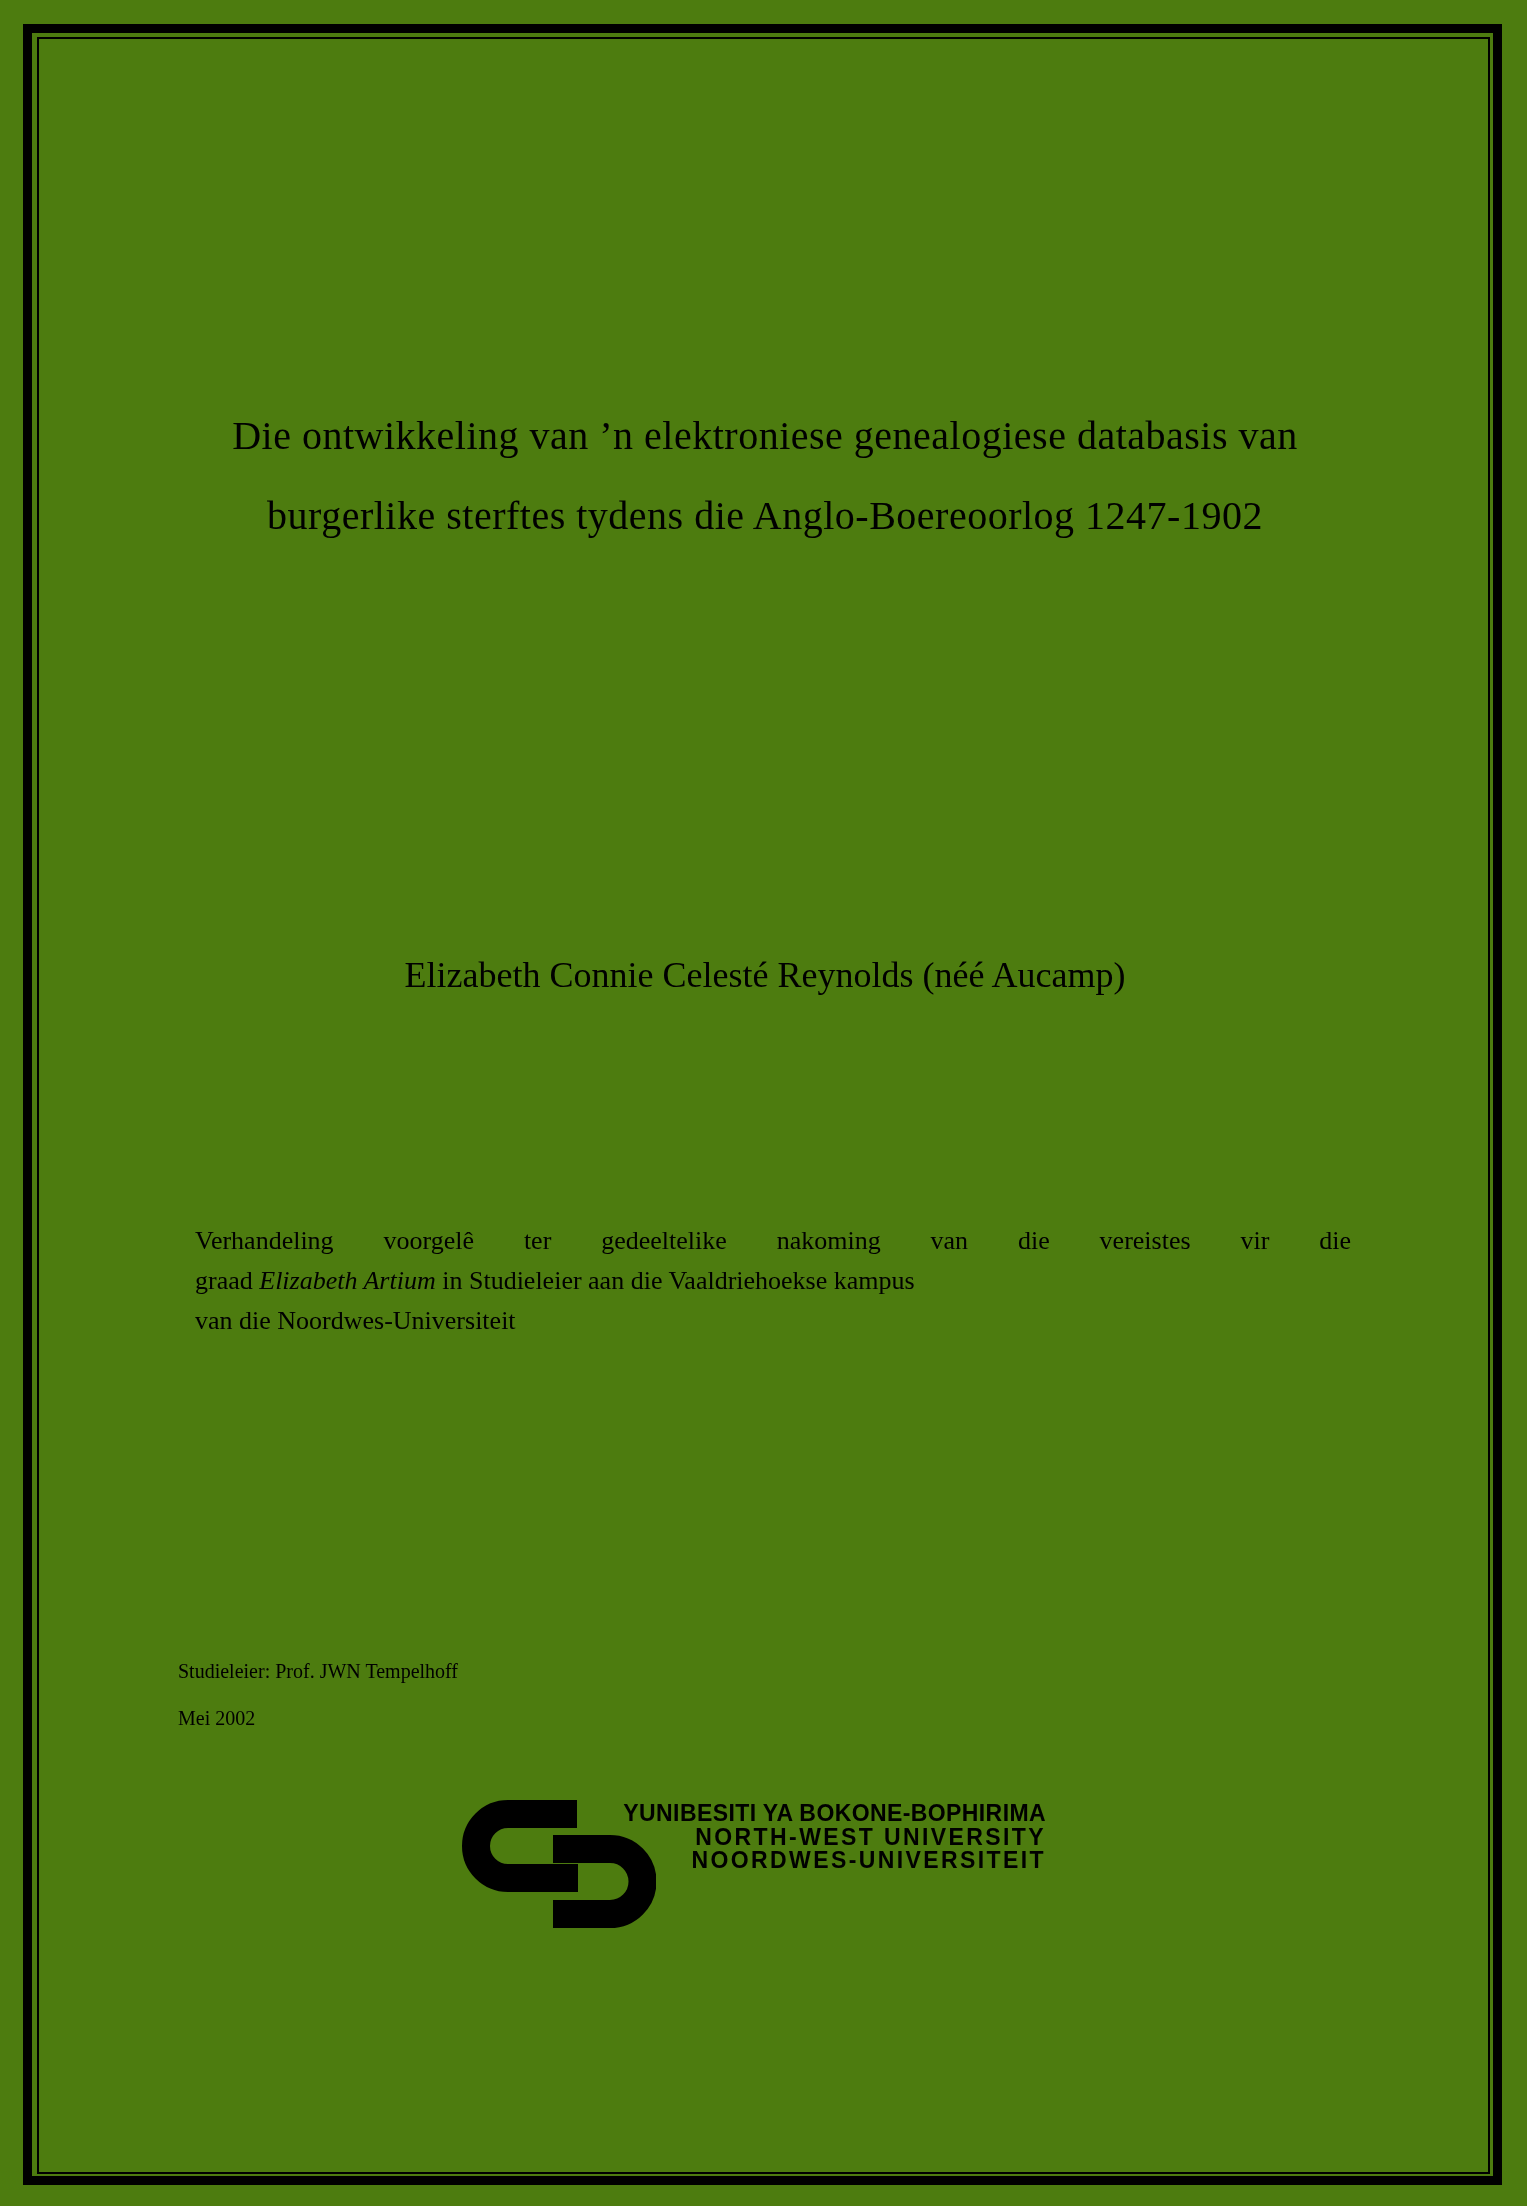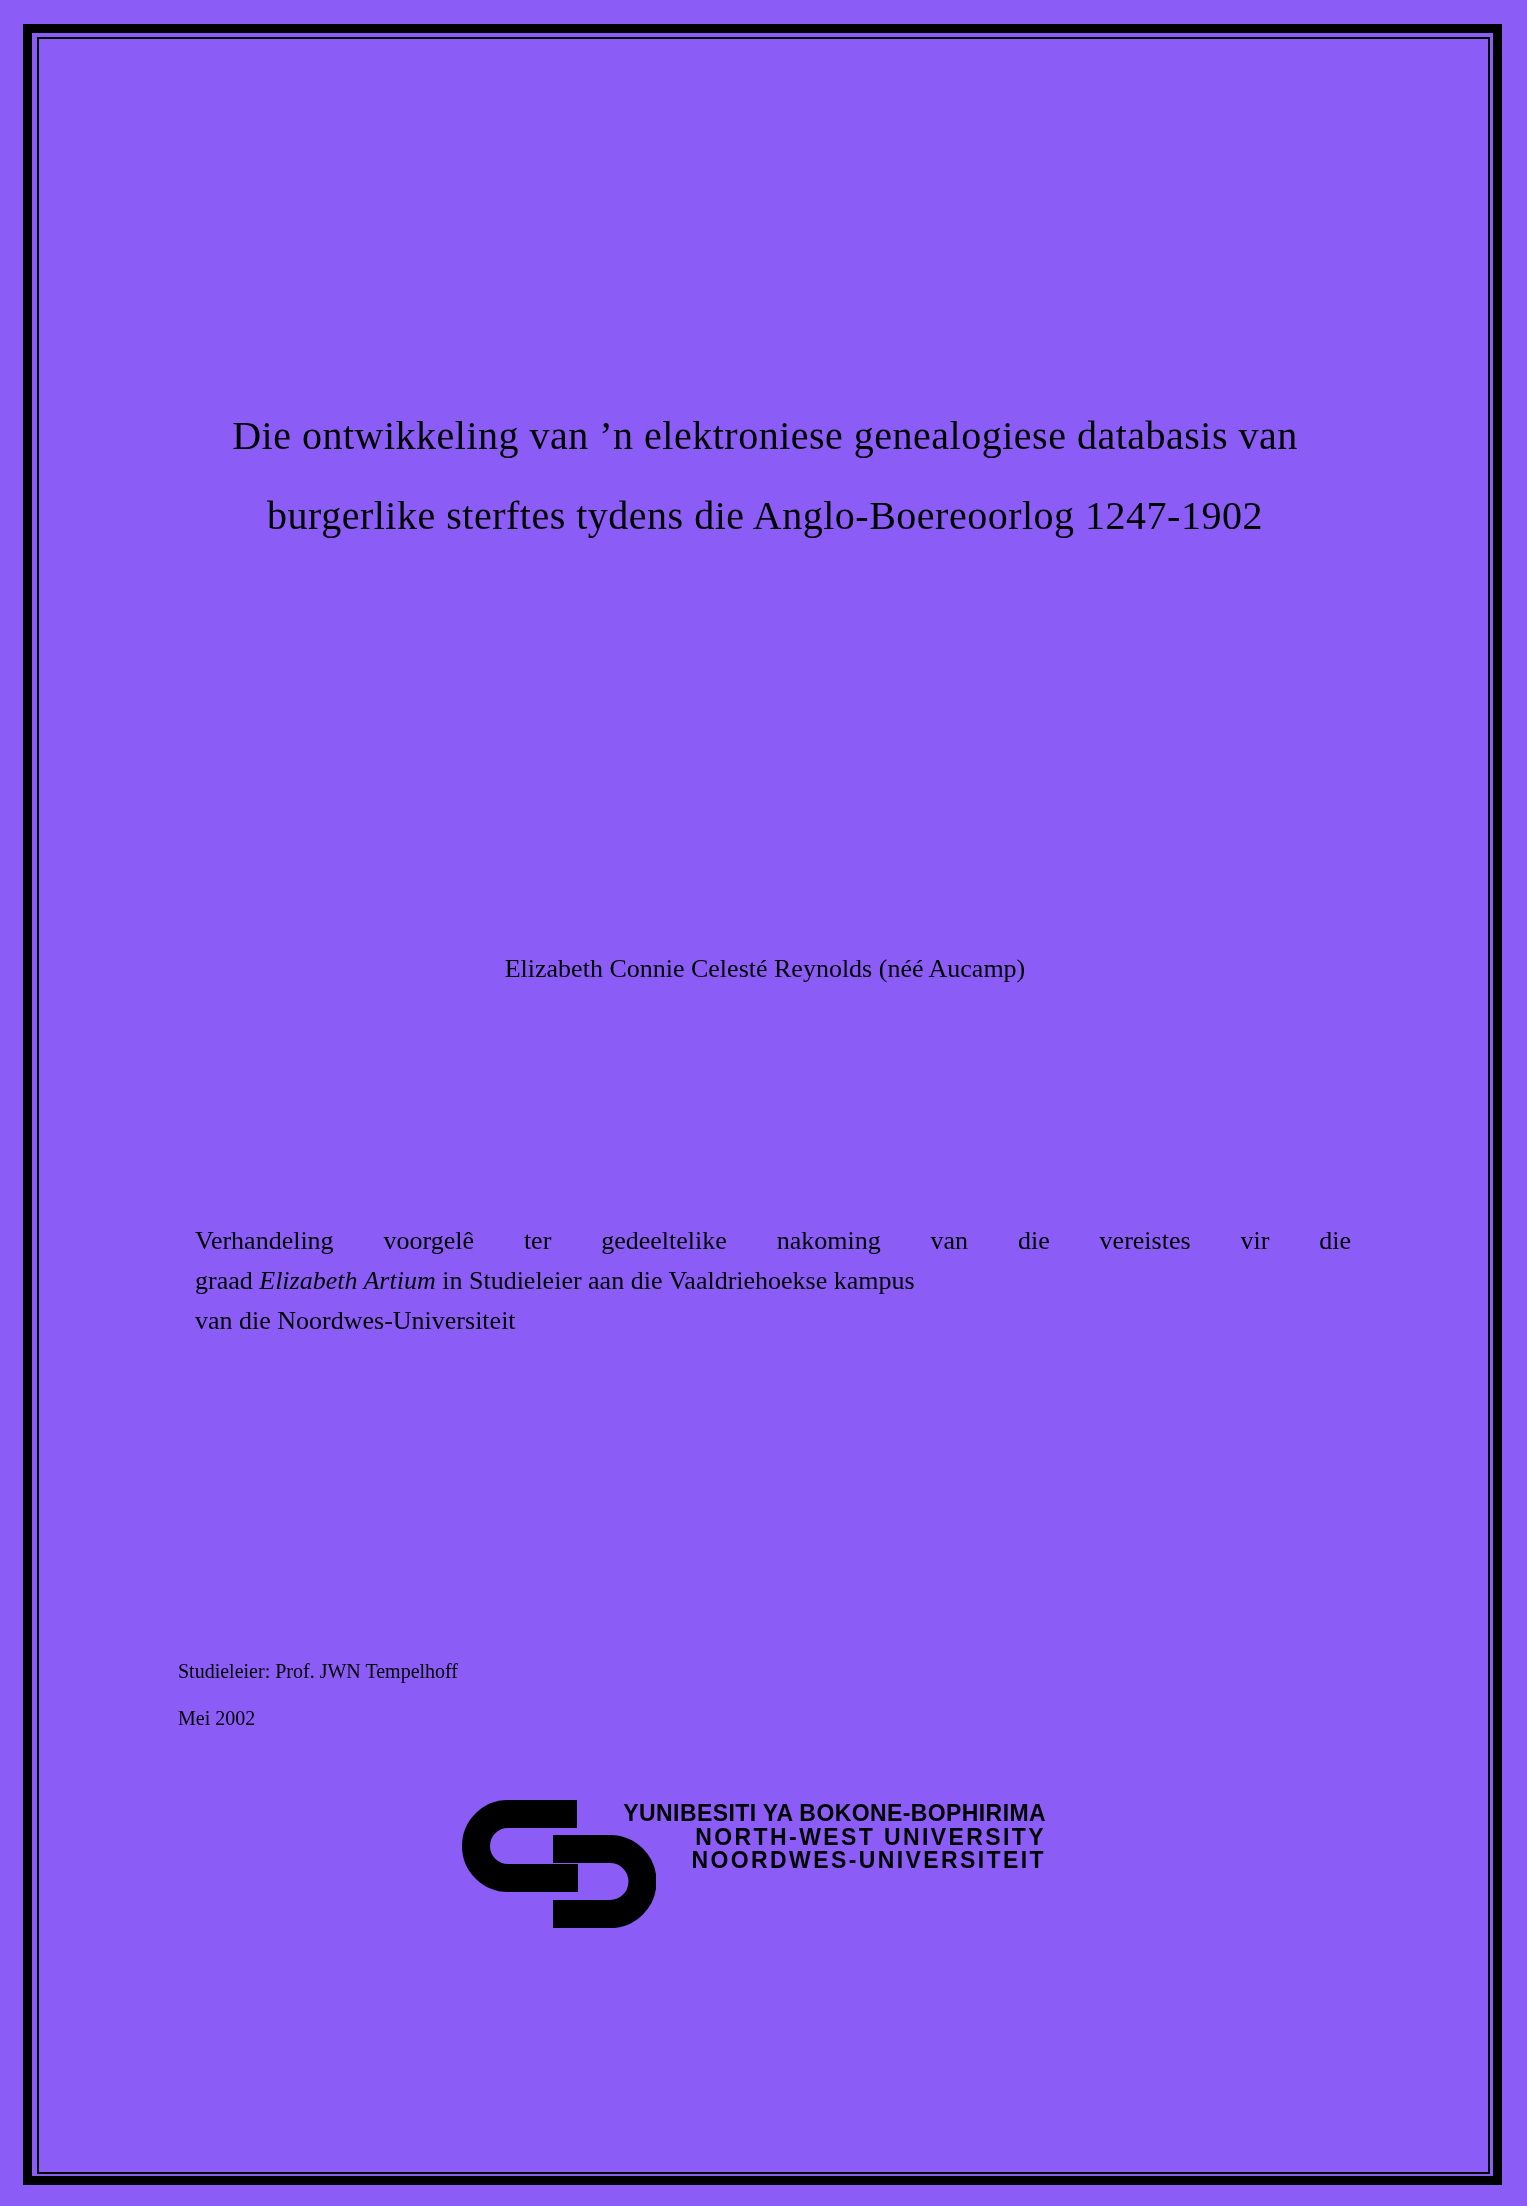--- a/index.html
+++ b/index.html
@@ -4,21 +4,21 @@
 <style>
   html, body {
     margin: 0;
     padding: 0;
     background: #e8e8e8;
   }
   .canvas {
     position: relative;
     width: 1527px;
     height: 2206px;
-    background: #8b5cf6;
+    background: #4d7c0f;
     font-family: "Liberation Serif", "DejaVu Serif", serif;
     color: #000000;
     overflow: hidden;
   }
   .frame-outer {
     position: absolute;
     left: 23px;
     top: 24px;
     width: 1461px;
     height: 2143px;
@@ -49,21 +49,21 @@
     width: 1160px;
     text-align: center;
     font-size: 30px;
   }
   .author-line {
     position: absolute;
     left: 185px;
     top: 954px;
     width: 1160px;
     text-align: center;
-    font-size: 26px;
+    font-size: 36px;
   }
   .statement-block {
     position: absolute;
     left: 195px;
     top: 1221px;
     width: 1156px;
     font-size: 26px;
     line-height: 40px;
   }
   .statement-justify {

